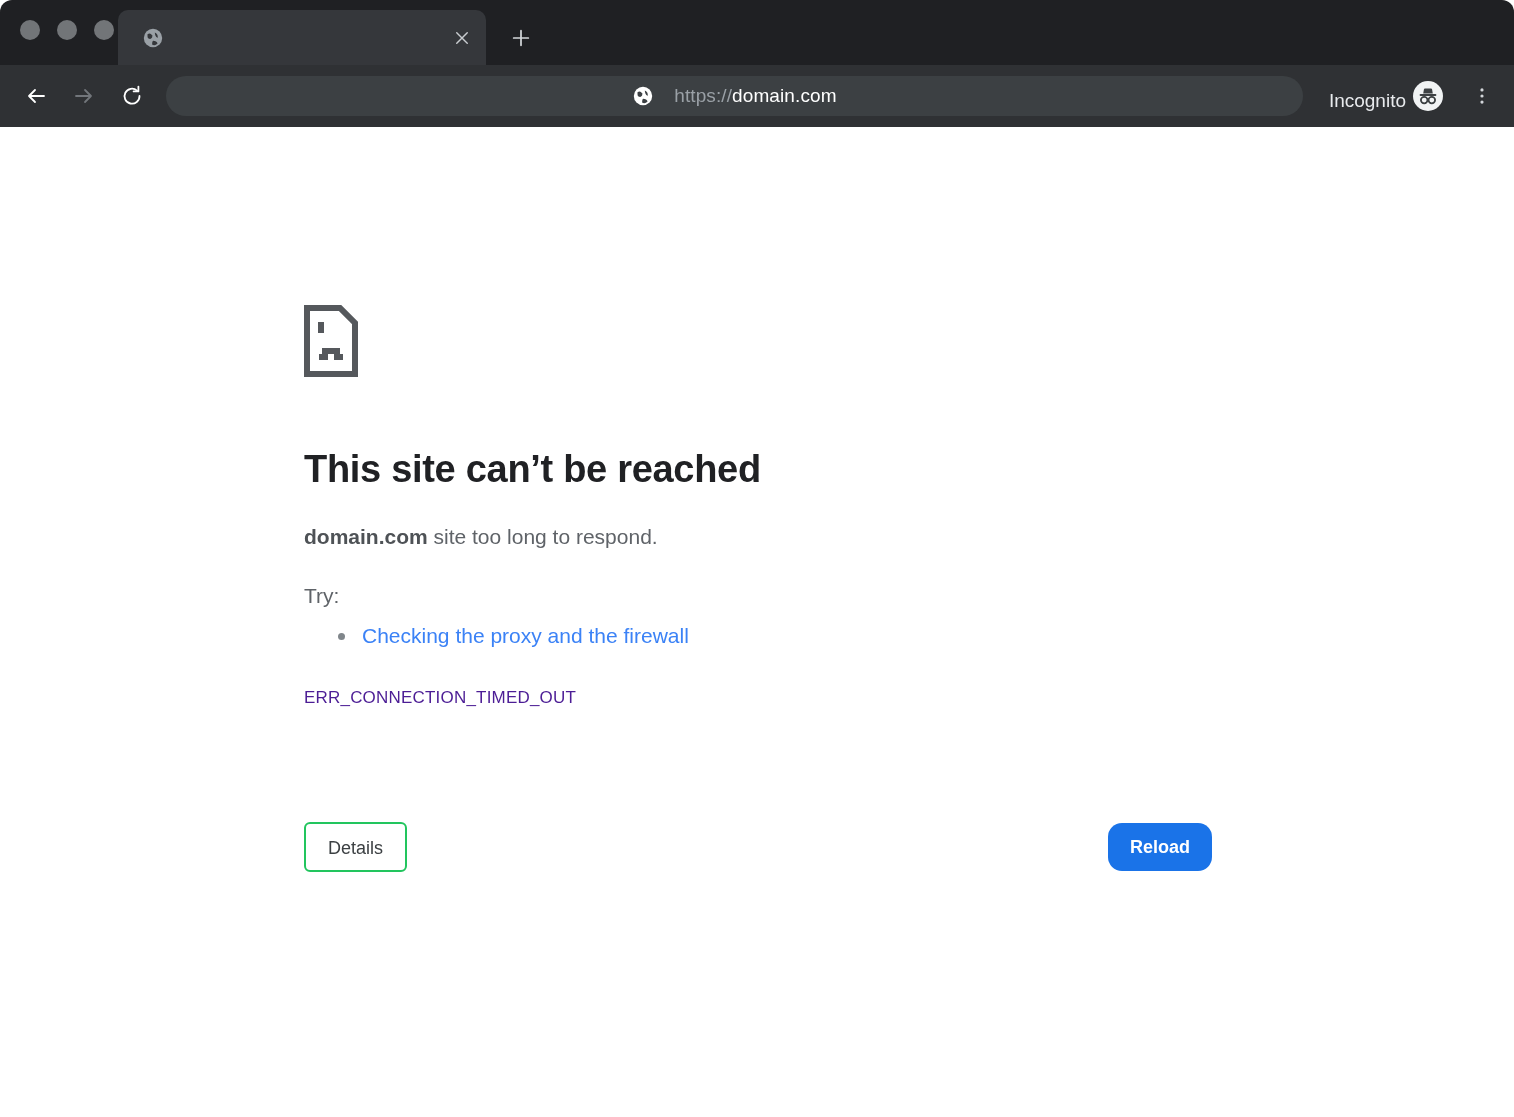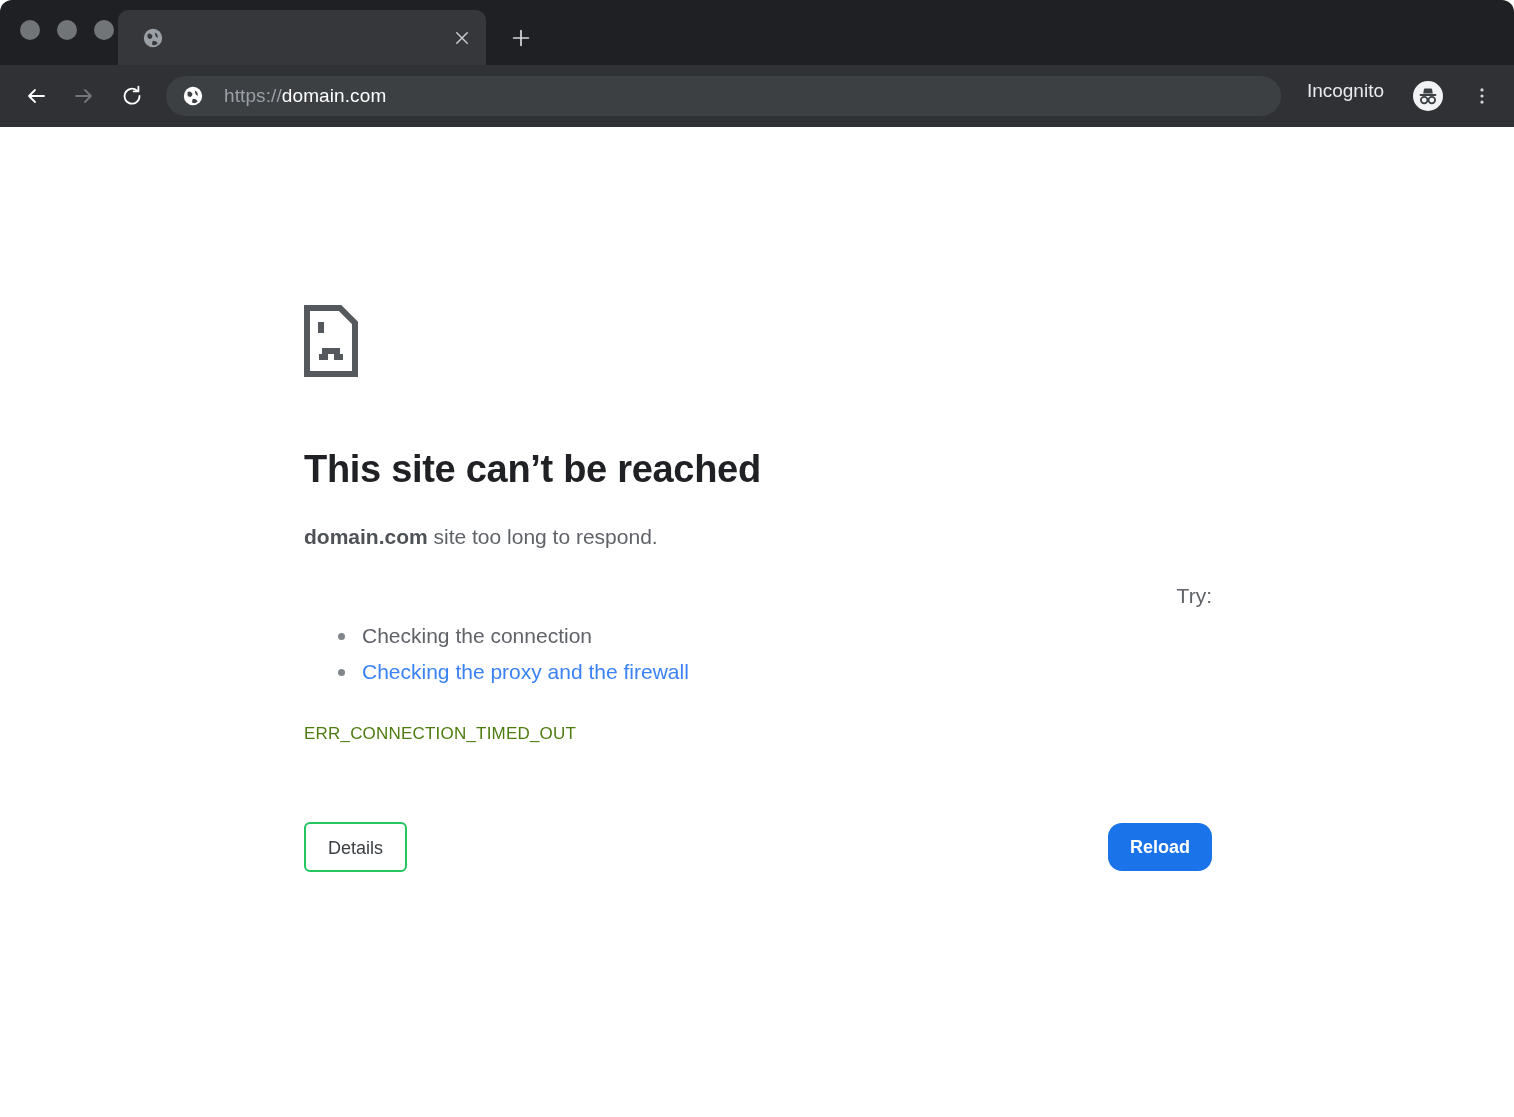--- a/index.html
+++ b/index.html
@@ -109,35 +109,36 @@
 
   .omnibox {
     flex: 1;
     height: 40px;
     background: #3c4043;
     border-radius: 20px;
     display: flex;
     align-items: center;
     padding: 0 16px;
     margin-right: 20px;
+    justify-content: center;
   }
   .omnibox-icon { width: 22px; height: 22px; flex: 0 0 auto; }
   .omnibox-text {
     margin-left: 20px;
     font-size: 19px;
     color: #ffffff;
     letter-spacing: .1px;
     white-space: nowrap;
   }
   .omnibox-scheme { color: #9aa0a6; }
 
   .profile-chip {
     display: flex;
-    align-items: flex-start;
-    gap: 28px;
+    align-items: flex-end;
+    gap: 6px;
     flex: 0 0 auto;
     padding: 4px 6px;
     border-radius: 18px;
   }
   .profile-label {
     color: #e8eaed;
     font-size: 19px;
     white-space: nowrap;
   }
   .incognito-avatar { width: 32px; height: 32px; flex: 0 0 auto; }
@@ -180,21 +181,20 @@
     font-size: 21px;
     color: #5f6368;
     line-height: 1.5;
   }
   .error-subtitle .host { font-weight: bold; color: #4e5256; }
 
   .try-label {
     margin-top: 32px;
     font-size: 21px;
     color: #5f6368;
-    text-align: right;
   }
 
   .try-list {
     margin-top: 10px;
     padding-left: 58px;
     list-style: none;
   }
   .try-list li {
     position: relative;
     font-size: 21px;
@@ -211,21 +211,21 @@
     background: #80868b;
   }
   .try-list li a {
     color: #3b82f6;
     text-decoration: none;
   }
 
   .error-code {
     margin-top: 34px;
     font-size: 17px;
-    color: #4d7c0f;
+    color: #4c1d95;
     letter-spacing: .2px;
   }
 
   .button-row {
     position: absolute;
     left: 304px;
     top: 695px;
     width: 908px;
     display: flex;
     align-items: center;
@@ -365,23 +365,20 @@
       </span>
 
       <h1 class="error-heading">This site can’t be reached</h1>
 
       <p class="error-subtitle"><span class="host">domain.com</span><span> site too long to respond.</span></p>
 
       <p class="try-label">Try:</p>
 
       <ul class="try-list">
         <li>
-          <span>Checking the connection</span>
-        </li>
-        <li>
           <a href="#">Checking the proxy and the firewall</a>
         </li>
       </ul>
 
       <p class="error-code">ERR_CONNECTION_TIMED_OUT</p>
     </div>
 
     <div class="button-row">
       <button class="btn-details">Details</button>
       <button class="btn-reload">Reload</button>

